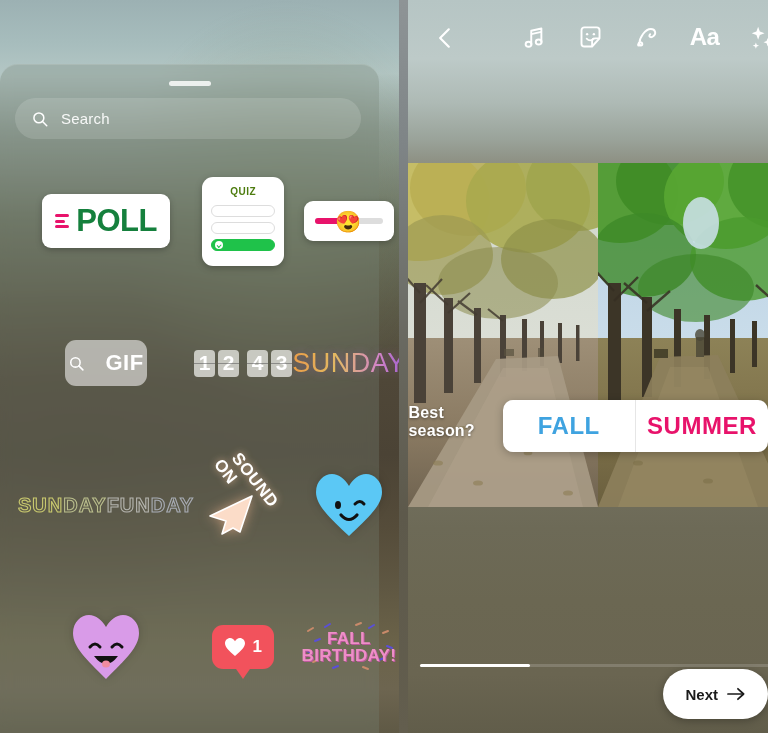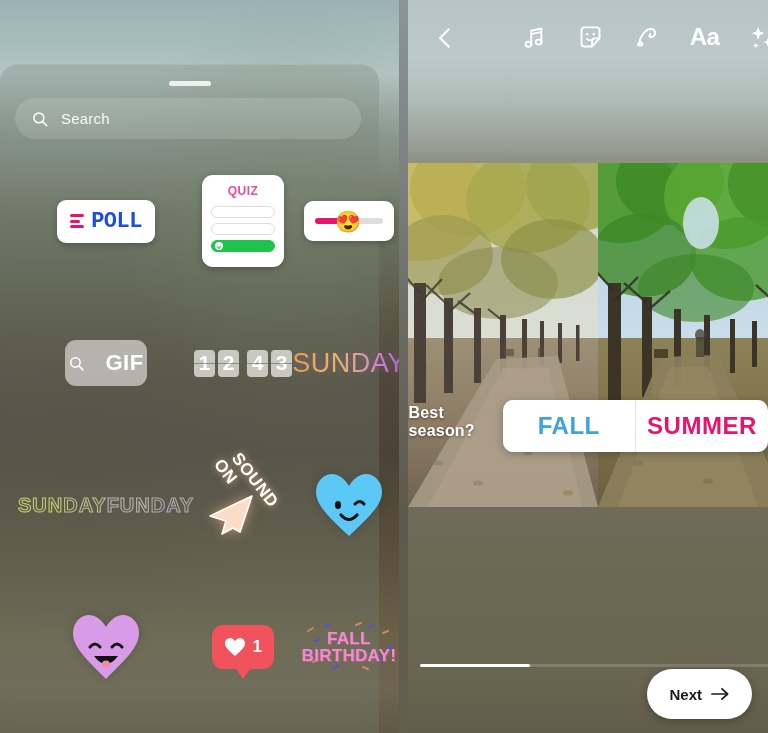--- a/index.html
+++ b/index.html
@@ -74,29 +74,29 @@
   .poll-card {
     background:#fff; border-radius:9px; padding:9px 13px;
     display:flex; align-items:center; gap:7px;
     box-shadow: 0 2px 6px rgba(0,0,0,.25);
   }
   .poll-bars { display:flex; flex-direction:column; gap:2.5px; }
   .poll-bars i { display:block; height:3px; border-radius:2px; background:#E8136B; }
   .poll-bars i:nth-child(1){ width:14px; }
   .poll-bars i:nth-child(2){ width:10px; }
   .poll-bars i:nth-child(3){ width:14px; }
-  .poll-text { color:#1d4ed8; font-size:22px; font-weight:bold; letter-spacing:-.5px;
-    font-family:Liberation Mono, monospace; }
+  .poll-text { color:#15803d; font-size:31px; font-weight:bold; letter-spacing:-.5px;
+    font-family:Liberation Sans, sans-serif; }
 
   
   .quiz-card {
     background:#fff; border-radius:11px; width:82px; padding:9px 9px 10px;
     box-shadow: 0 2px 7px rgba(0,0,0,.25);
   }
-  .quiz-title { color:#ec4899; font-size:12px; font-weight:bold; text-align:center;
+  .quiz-title { color:#4d7c0f; font-size:10px; font-weight:bold; text-align:center;
     letter-spacing:.5px; margin-bottom:8px;
     font-family:"Liberation Sans Narrow","Liberation Sans",sans-serif; }
   .quiz-row { height:12px; border-radius:7px; border:1.4px solid #dddddd; margin-bottom:5px; }
   .quiz-row.filled { background:#1FC24A; border-color:#1FC24A; display:flex; align-items:center; padding-left:3px; }
   .quiz-check { width:8px; height:8px; border-radius:50%; background:#fff; position:relative; }
   .quiz-check::after{ content:""; position:absolute; left:2px; top:3px; width:3px; height:1.6px;
     border-left:1.3px solid #1FC24A; border-bottom:1.3px solid #1FC24A; transform:rotate(-45deg); }
 
   
   .slider-card {
@@ -238,21 +238,21 @@
   .poll-opt.first { color:#3FA3E0; border-right:1.5px solid #e6e6e6; }
   .poll-opt.second { color:#E8136B; }
 
   .progress-line {
     position:absolute; left:12px; top:664px; width:364px; height:3px;
     background: rgba(255,255,255,0.16); border-radius:2px; z-index:25;
   }
   .progress-line .fill { height:3px; width:30%; background:#ffffff; border-radius:2px; }
 
   .next-btn {
-    position:absolute; right:16px; bottom:14px; z-index:30;
+    position:absolute; right:0; bottom:14px; z-index:30;
     background:#fff; border-radius:26px; height:50px; padding:0 22px;
     display:flex; align-items:center; gap:9px;
     box-shadow:0 2px 8px rgba(0,0,0,.28);
   }
   .next-label { color:#1a1a1a; font-size:15px; font-weight:bold; }
 </style>
 </head>
 <body>
 
 <div class="screen">

